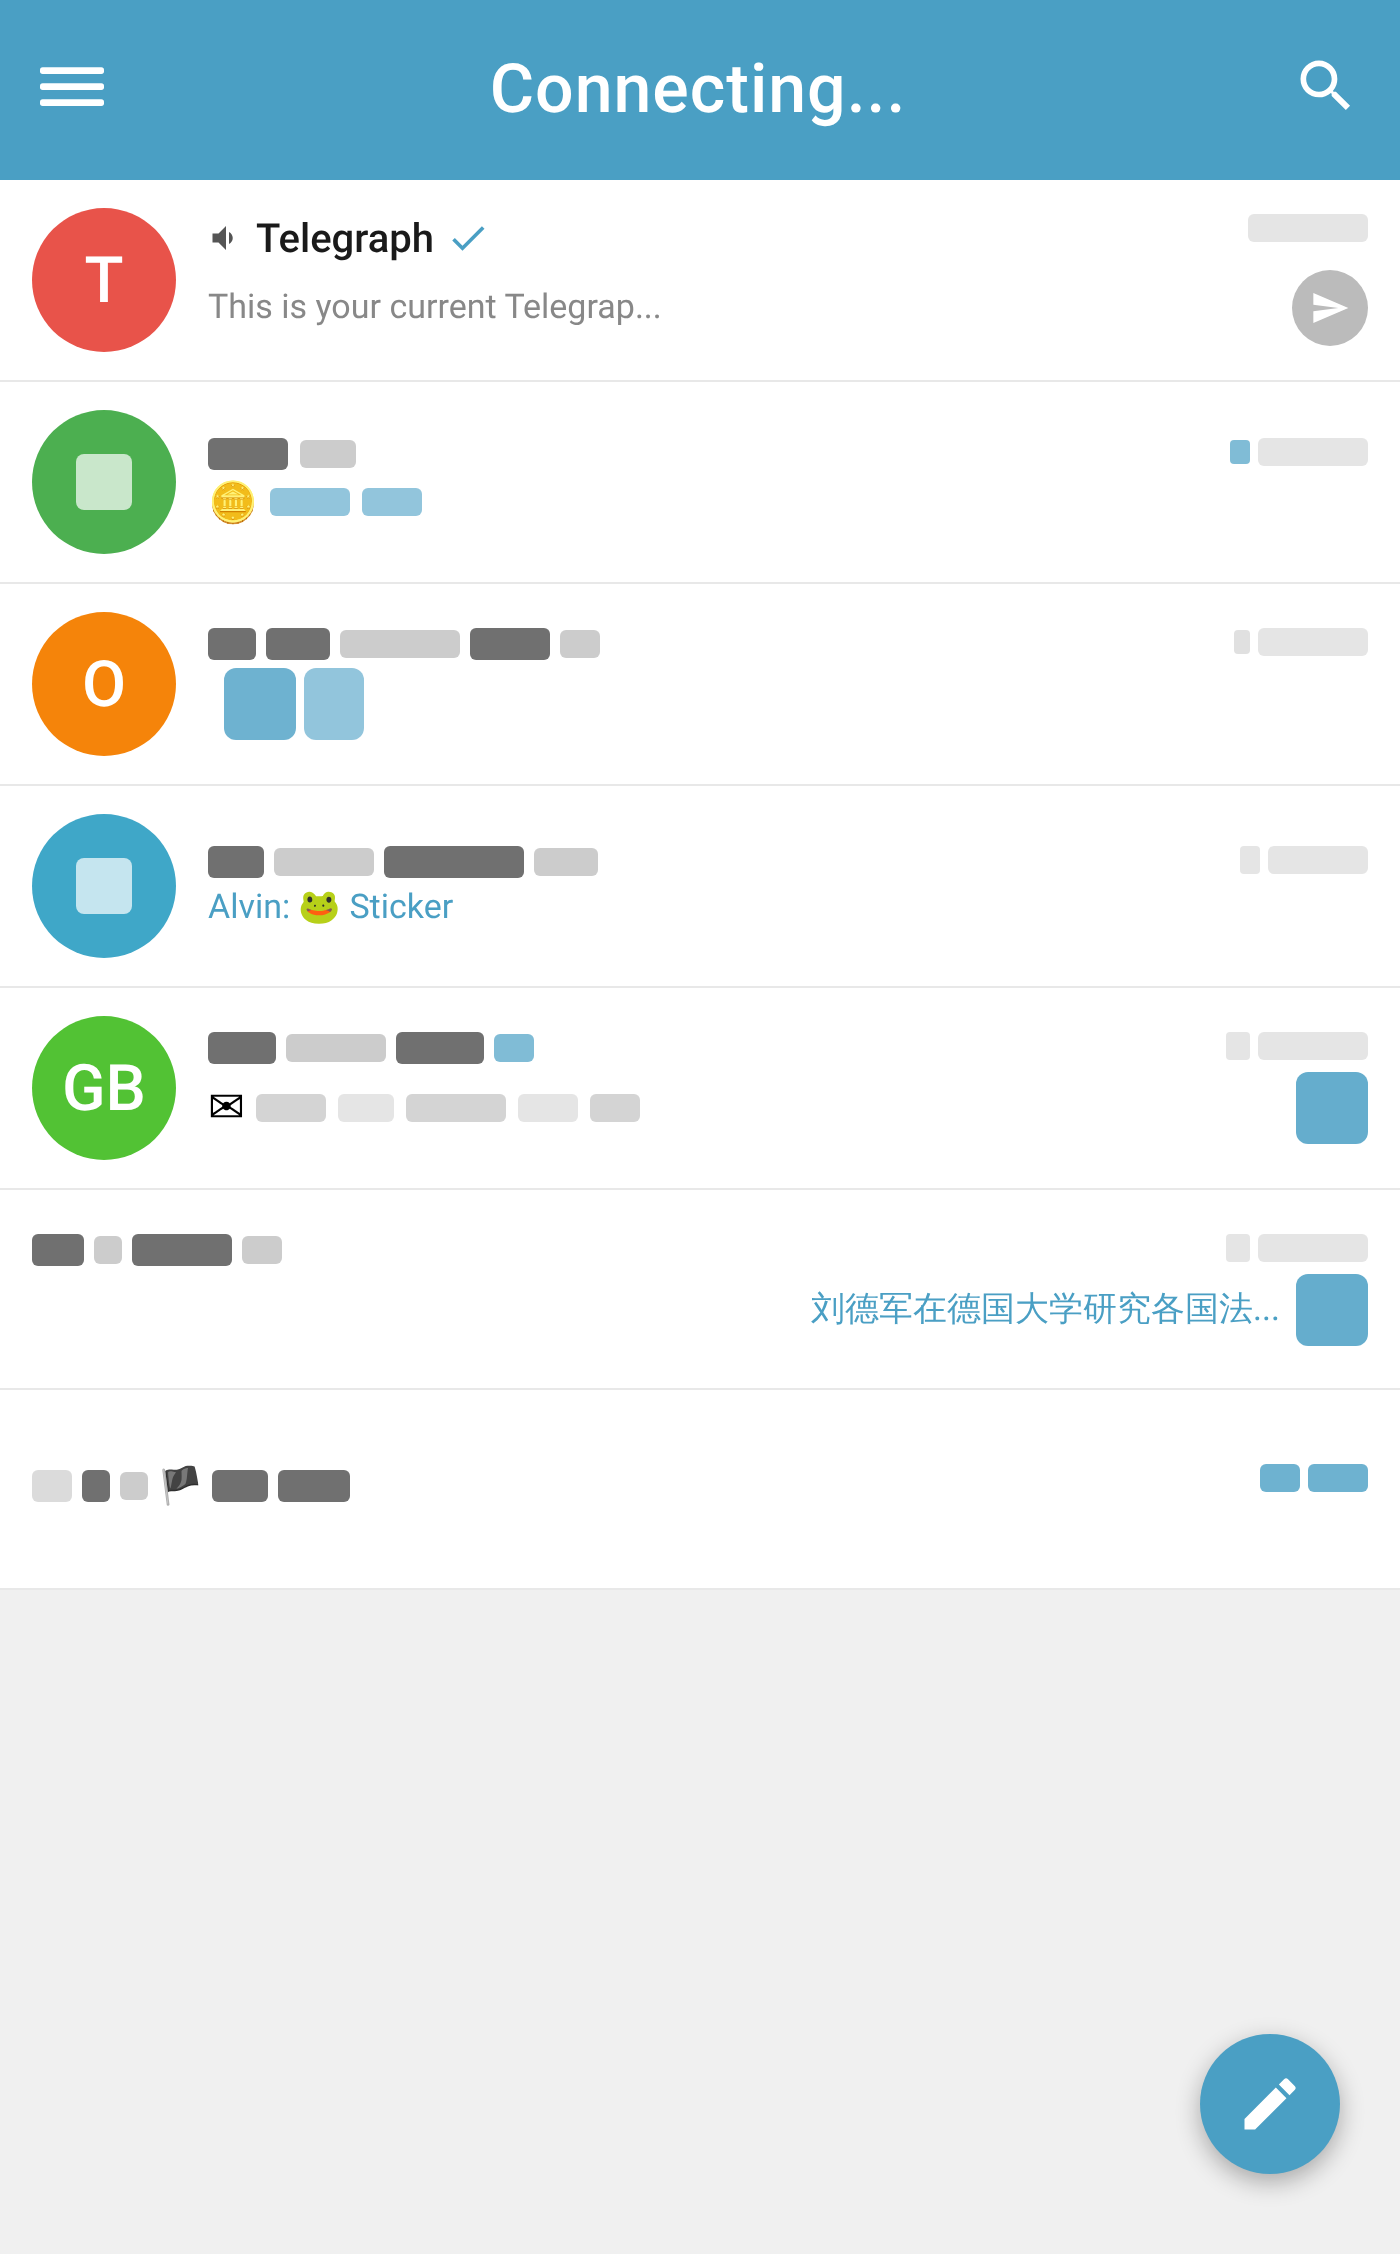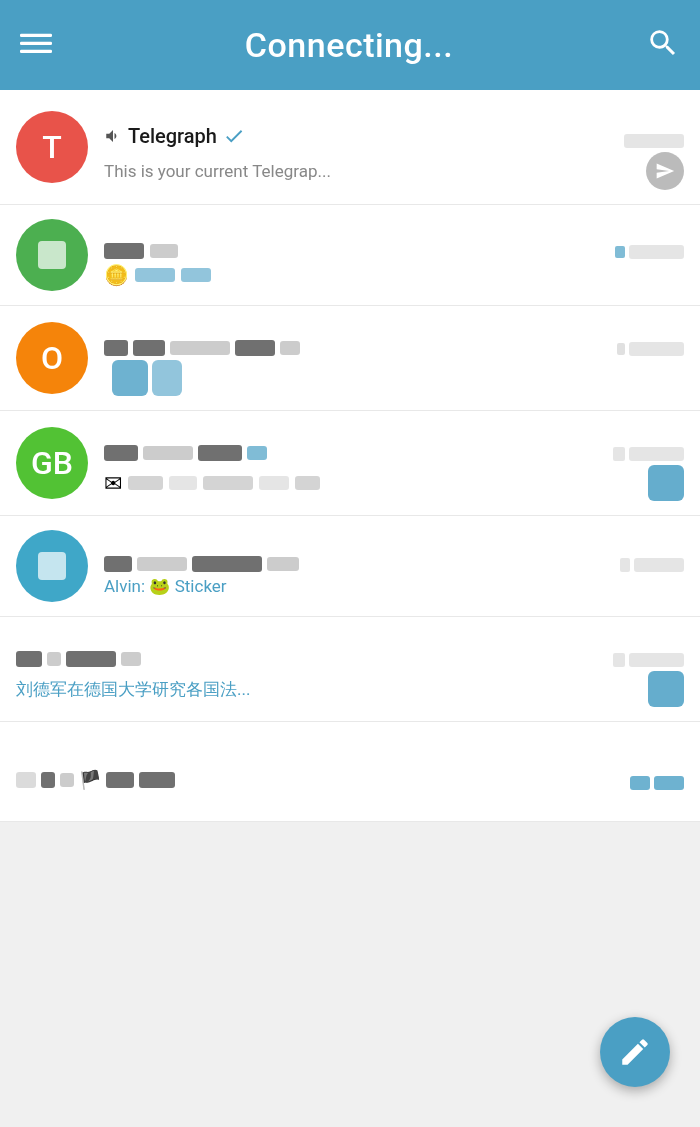--- a/index.html
+++ b/index.html
@@ -80,24 +80,23 @@
     }
 
     
     .chat-content {
       flex: 1;
       min-width: 0;
     }
 
     .chat-top-row {
       display: flex;
-      align-items: flex-end;
+      align-items: flex-start;
       justify-content: space-between;
       margin-bottom: 4px;
-      margin-top: 20px;
     }
 
     .chat-name-area {
       display: flex;
       align-items: center;
       gap: 6px;
       min-width: 0;
     }
 
     .chat-name {
@@ -282,20 +281,47 @@
       <div class="chat-preview-row">
         <div style="display:flex;align-items:center;gap:4px;flex-shrink:0;margin-left:8px;">
           <div style="background:#4a9fc4;width:36px;height:36px;border-radius:6px;opacity:0.8;"></div>
           <div style="background:#4a9fc4;width:30px;height:36px;border-radius:6px;opacity:0.6;"></div>
         </div>
       </div>
     </div>
   </div>
 
   <div class="chat-item">
+    <div class="avatar avatar-teal" style="position:relative;">
+      <div style="width:28px;height:28px;background:white;border-radius:4px;opacity:0.7;"></div>
+    </div>
+    <div class="chat-content">
+      <div class="chat-top-row">
+        <div class="chat-name-area">
+          <div style="display:flex;gap:5px;align-items:center;">
+            <div style="background:#333;height:16px;width:28px;border-radius:3px;opacity:0.7;"></div>
+            <div style="background:#999;height:14px;width:50px;border-radius:3px;opacity:0.5;"></div>
+            <div style="background:#333;height:16px;width:70px;border-radius:3px;opacity:0.7;"></div>
+            <div style="background:#999;height:14px;width:32px;border-radius:3px;opacity:0.5;"></div>
+          </div>
+        </div>
+        <div class="time-and-status">
+          <div style="display:flex;gap:4px;align-items:center;">
+            <div style="background:#ccc;height:14px;width:10px;border-radius:2px;opacity:0.5;"></div>
+            <div style="background:#ccc;height:14px;width:50px;border-radius:3px;opacity:0.5;"></div>
+          </div>
+        </div>
+      </div>
+      <div class="chat-preview-row">
+        <span class="chat-preview blue-text">Alvin: 🐸 Sticker</span>
+      </div>
+    </div>
+  </div>
+
+  <div class="chat-item">
     <div class="avatar avatar-green2">
       <span class="avatar-letter">GB</span>
     </div>
     <div class="chat-content">
       <div class="chat-top-row">
         <div class="chat-name-area">
           <div style="display:flex;gap:5px;align-items:center;">
             <div style="background:#333;height:16px;width:34px;border-radius:3px;opacity:0.7;"></div>
             <div style="background:#999;height:14px;width:50px;border-radius:3px;opacity:0.5;"></div>
             <div style="background:#333;height:16px;width:44px;border-radius:3px;opacity:0.7;"></div>
@@ -317,66 +343,39 @@
           <div style="background:#aaa;height:14px;width:50px;border-radius:3px;opacity:0.5;"></div>
           <div style="background:#ccc;height:14px;width:30px;border-radius:3px;opacity:0.5;"></div>
           <div style="background:#aaa;height:14px;width:25px;border-radius:3px;opacity:0.5;"></div>
         </div>
         <div style="background:#4a9fc4;width:36px;height:36px;border-radius:6px;flex-shrink:0;margin-left:8px;opacity:0.85;"></div>
       </div>
     </div>
   </div>
 
   <div class="chat-item">
-    <div class="avatar avatar-teal" style="position:relative;">
-      <div style="width:28px;height:28px;background:white;border-radius:4px;opacity:0.7;"></div>
-    </div>
-    <div class="chat-content">
-      <div class="chat-top-row">
-        <div class="chat-name-area">
-          <div style="display:flex;gap:5px;align-items:center;">
-            <div style="background:#333;height:16px;width:28px;border-radius:3px;opacity:0.7;"></div>
-            <div style="background:#999;height:14px;width:50px;border-radius:3px;opacity:0.5;"></div>
-            <div style="background:#333;height:16px;width:70px;border-radius:3px;opacity:0.7;"></div>
-            <div style="background:#999;height:14px;width:32px;border-radius:3px;opacity:0.5;"></div>
-          </div>
-        </div>
-        <div class="time-and-status">
-          <div style="display:flex;gap:4px;align-items:center;">
-            <div style="background:#ccc;height:14px;width:10px;border-radius:2px;opacity:0.5;"></div>
-            <div style="background:#ccc;height:14px;width:50px;border-radius:3px;opacity:0.5;"></div>
-          </div>
-        </div>
-      </div>
-      <div class="chat-preview-row">
-        <span class="chat-preview blue-text">Alvin: 🐸 Sticker</span>
-      </div>
-    </div>
-  </div>
-
-  <div class="chat-item">
     <div class="chat-content">
       <div class="chat-top-row">
         <div class="chat-name-area">
           <div style="display:flex;gap:5px;align-items:center;">
             <div style="background:#333;height:16px;width:26px;border-radius:3px;opacity:0.7;"></div>
             <div style="background:#999;height:14px;width:14px;border-radius:3px;opacity:0.5;"></div>
             <div style="background:#333;height:16px;width:50px;border-radius:3px;opacity:0.7;"></div>
             <div style="background:#999;height:14px;width:20px;border-radius:3px;opacity:0.5;"></div>
           </div>
         </div>
         <div class="time-and-status">
           <div style="display:flex;gap:4px;align-items:center;">
             <div style="background:#ccc;height:14px;width:12px;border-radius:2px;opacity:0.5;"></div>
             <div style="background:#ccc;height:14px;width:55px;border-radius:3px;opacity:0.5;"></div>
           </div>
         </div>
       </div>
       <div class="chat-preview-row">
-        <span class="chat-preview chinese-text" style="font-size:17px;">刘德军在德国大学研究各国法...</span>
+        <span class="chat-preview chinese-text" style="font-size:17px;text-align:right;">刘德军在德国大学研究各国法...</span>
         <div style="background:#4a9fc4;width:36px;height:36px;border-radius:6px;flex-shrink:0;margin-left:8px;opacity:0.85;"></div>
       </div>
     </div>
   </div>
 
   <div class="chat-item">
     <div class="chat-content">
       <div class="chat-top-row">
         <div class="chat-name-area">
           <div style="display:flex;gap:5px;align-items:center;">

